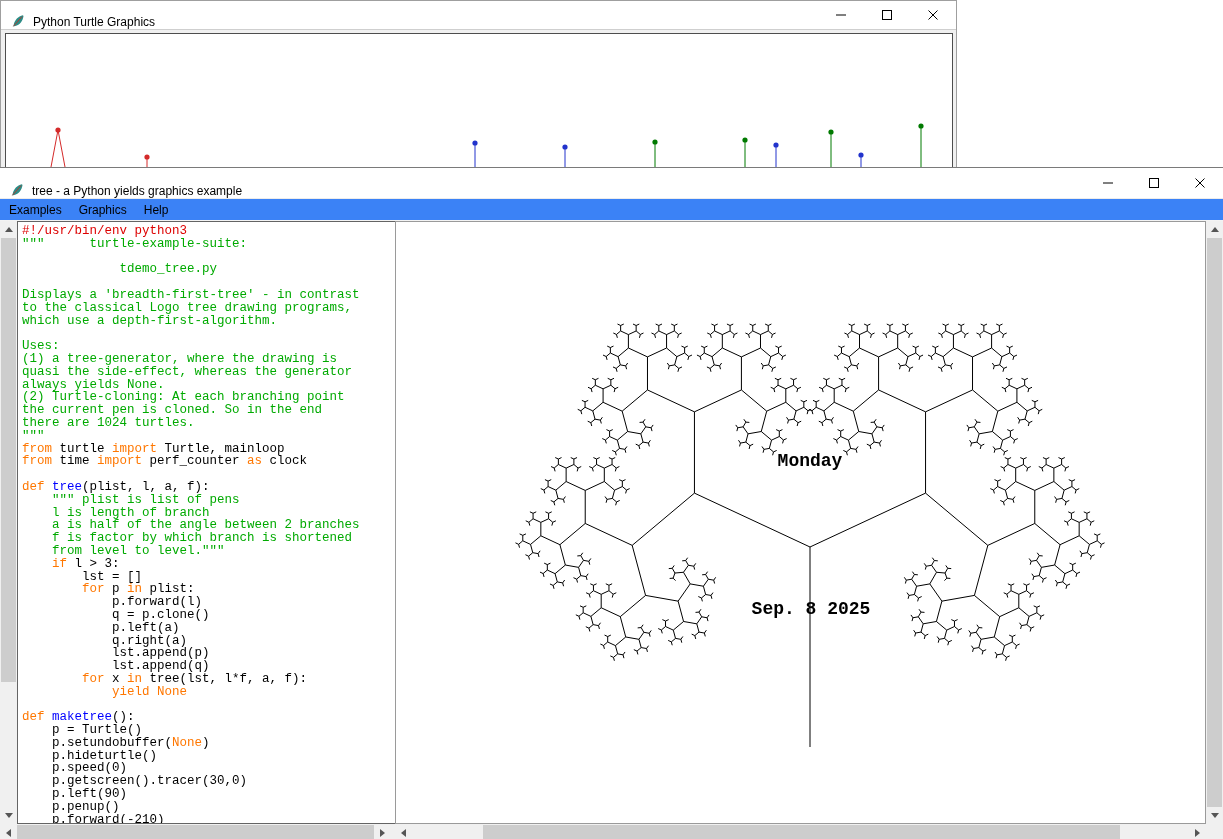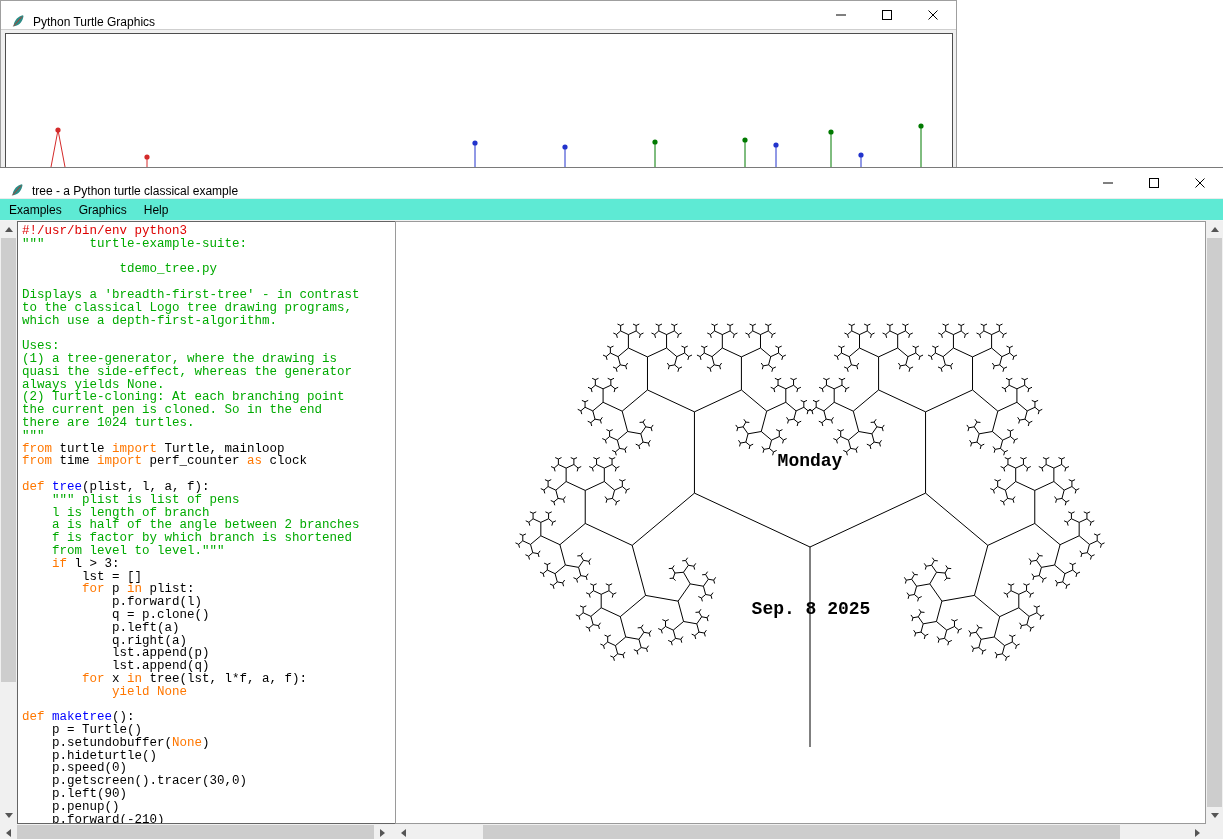--- a/index.html
+++ b/index.html
@@ -15,21 +15,21 @@
 
   .titlebar{background:#ffffff;display:flex;align-items:flex-end;position:relative;}
   .bg-window .titlebar{height:28px;border-bottom:1px solid #cfcfcf;}
   .fg-window .titlebar{height:30px;border-bottom:1px solid #ececec;}
   .app-icon{width:16px;height:16px;margin-left:9px;display:flex;align-items:center;justify-content:center;flex:0 0 auto;}
   .title-text{font-size:12px;color:#000;padding-left:7px;white-space:nowrap;}
   .win-btns{margin-left:auto;display:flex;height:100%;}
   .win-btn{width:46px;height:100%;display:flex;align-items:center;justify-content:center;}
   .win-btn svg{display:block;}
 
-  .menubar{height:21px;background:#5eead4;display:flex;align-items:center;font-size:12px;color:#000;border-bottom:1px solid #f3f3f3;}
+  .menubar{height:21px;background:#3b82f6;display:flex;align-items:center;font-size:12px;color:#000;border-bottom:1px solid #f3f3f3;}
   .menu-item{padding:2px 8px;margin-left:1px;white-space:nowrap;}
 
   .content{position:relative;height:620px;background:#f0f0f0;overflow:hidden;}
 
   
   .scrollbar{position:absolute;background:#f0f0f0;}
   .sb-left{left:0;top:0;width:17px;height:603px;}
   .sb-code-h{left:0;top:603px;width:391px;height:17px;}
   .sb-right{left:1206px;top:0;width:17px;height:603px;}
   .sb-canvas-h{left:395px;top:603px;width:811px;height:17px;}
@@ -140,21 +140,21 @@
 </section>
 
 <section class="window fg-window">
   <div class="titlebar">
     <span class="app-icon">
       <svg width="14" height="14" viewBox="0 0 16 16">
         <path d="M13.6 1.4 C8.2 2.6 4.2 6.6 3.1 12.4 L2.6 14.2 4.7 13.6 C10.3 12.3 13.5 7.9 14.3 2.2 Z" fill="#2d8c86"></path>
         <path d="M2.8 14 L12.6 3" stroke="#b23a2e" stroke-width="1.1" fill="none"></path>
       </svg>
     </span>
-    <span class="title-text">tree - a Python turtle classical example</span>
+    <span class="title-text">tree - a Python yields graphics example</span>
     <div class="win-btns">
       <div class="win-btn">
         <svg width="12" height="12" viewBox="0 0 12 12">
             <line x1="1" y1="6" x2="11" y2="6" stroke="#000" stroke-width="1"></line>
           </svg>
       </div>
       <div class="win-btn">
         <svg width="12" height="12" viewBox="0 0 12 12">
             <rect x="1.5" y="1.5" width="9" height="9" fill="none" stroke="#000" stroke-width="1"></rect>
           </svg>

